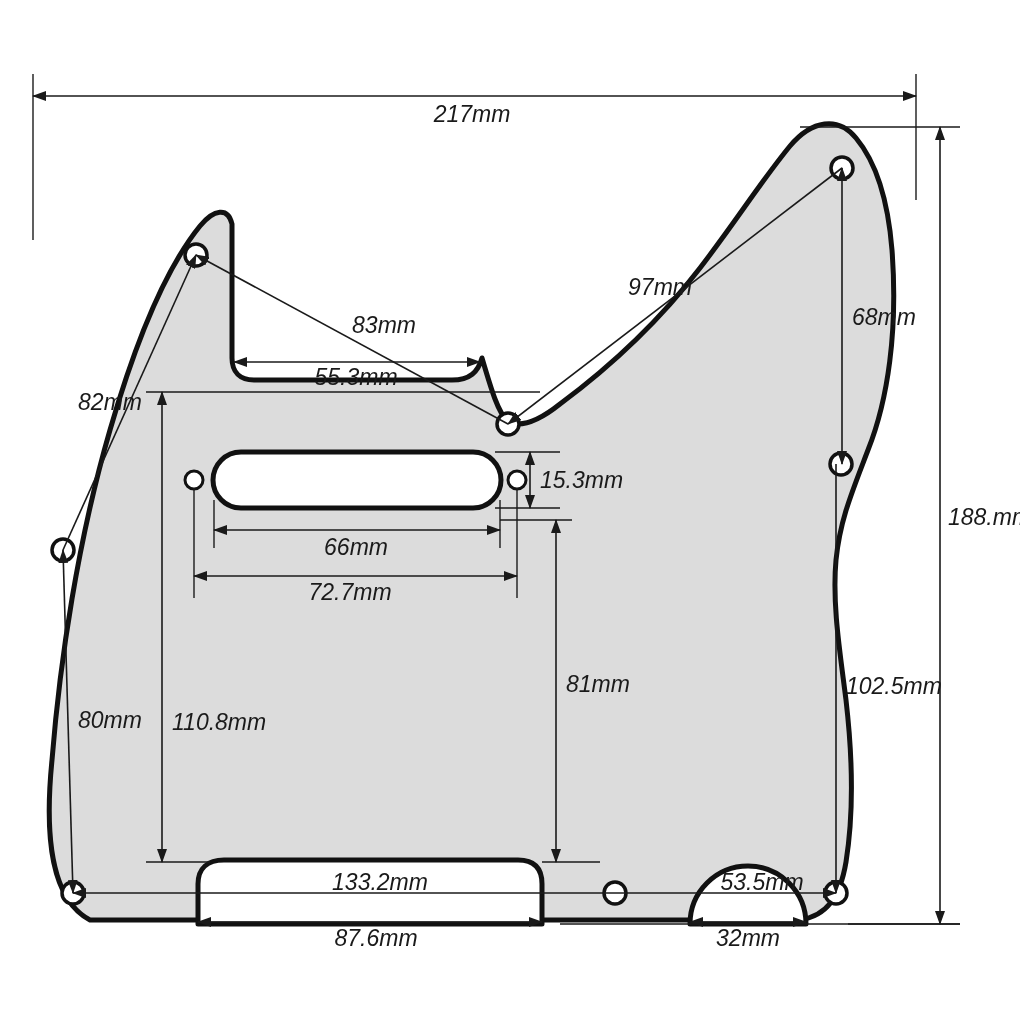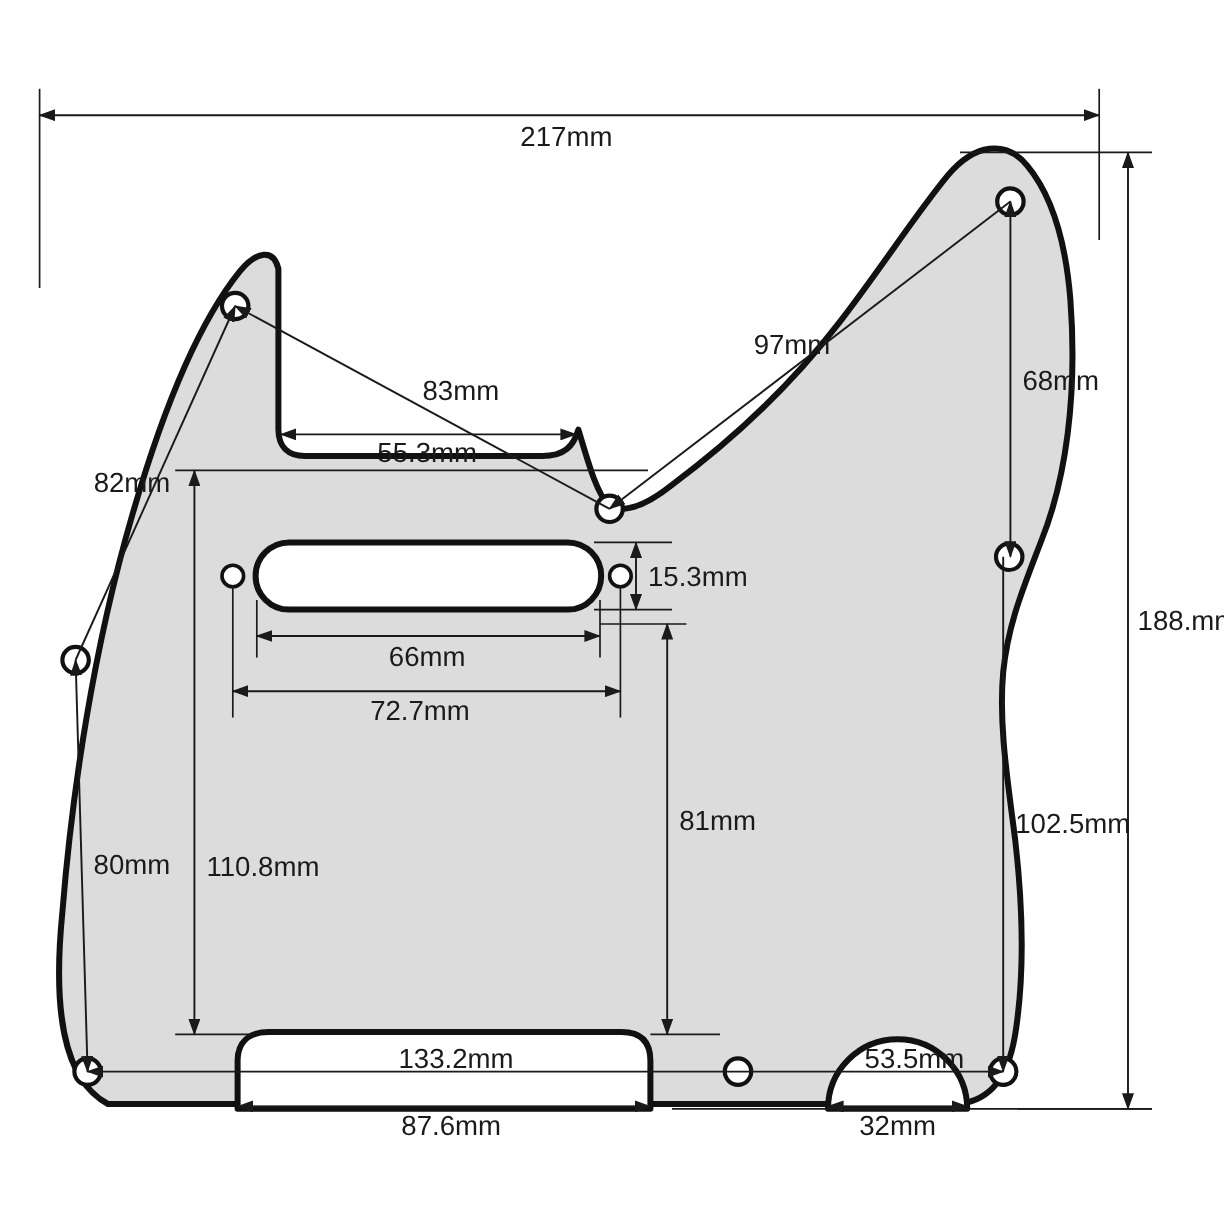--- a/index.html
+++ b/index.html
@@ -10,20 +10,21 @@
   body {
     width: 1020px;
     height: 1020px;
     font-family: "Liberation Sans", sans-serif;
     overflow: hidden;
   }
   #drawing-root {
     position: relative;
     width: 1020px;
     height: 1020px;
+    font-style: italic;
   }
   svg#pickguard-svg {
     display: block;
     width: 1020px;
     height: 1020px;
   }
   .dim-line {
     stroke: #1a1a1a;
     stroke-width: 1.6;
     fill: none;

